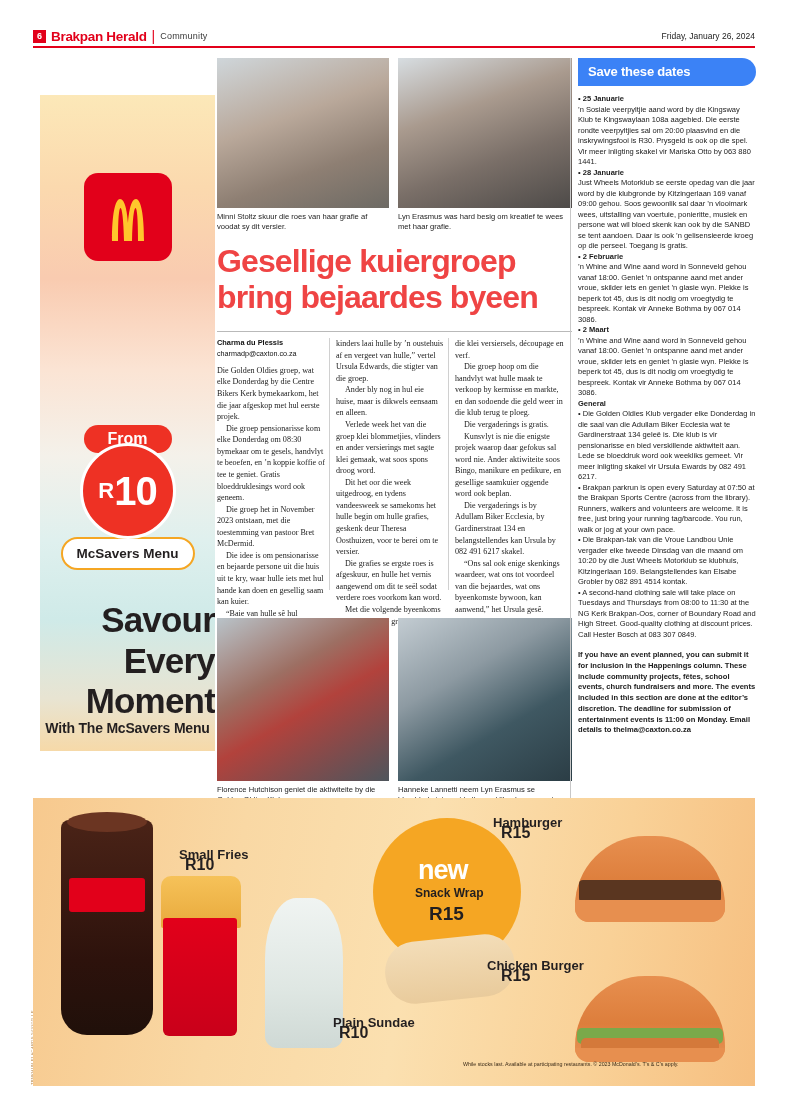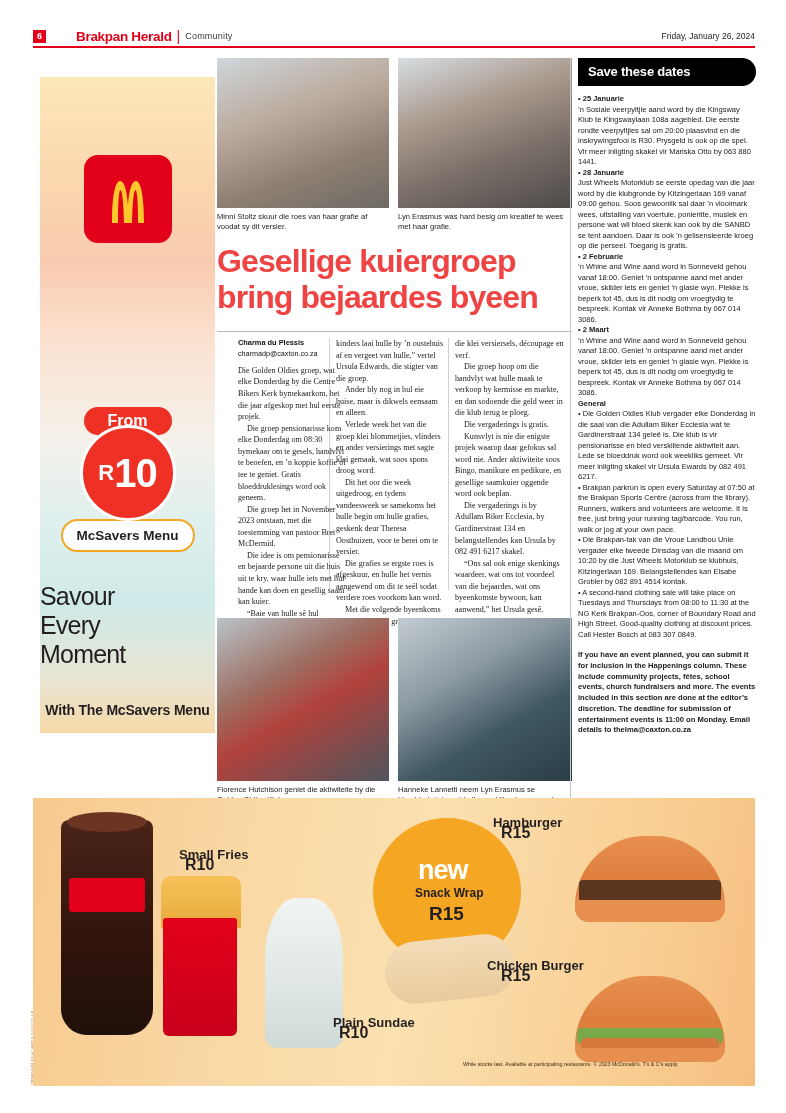--- a/index.html
+++ b/index.html
@@ -16,33 +16,33 @@
     position: absolute; left: 33px; top: 25px; width: 722px; height: 22px;
     display: flex; align-items: center;
   }
   .page-num {
     width: 13px; height: 13px; background: #e2001a; color: #fff;
     font-size: 9px; font-weight: bold; display: flex;
     align-items: center; justify-content: center; margin-right: 5px;
   }
   .paper-name {
     color: #e2001a; font-size: 13.5px; font-weight: bold;
-    letter-spacing: -0.3px; font-family: "Liberation Sans", sans-serif; margin-left: 25px;
+    letter-spacing: -0.3px; font-family: "Liberation Sans", sans-serif;
   }
   .mast-divider { color: #e2001a; font-size: 14px; margin: 0 5px; font-weight: 300; }
   .section-name { color: #3a3a3a; font-size: 9px; letter-spacing: .2px; }
   .mast-date { margin-left: auto; color: #222; font-size: 8.5px; }
   .mast-rule {
     position: absolute; left: 33px; top: 46px; width: 722px; height: 2px;
     background: #e2001a;
   }
 
   
   .ad-left {
-    position: absolute; left: 40px; top: 77px; width: 175px; height: 656px;
+    position: absolute; left: 40px; top: 95px; width: 175px; height: 656px;
     background: linear-gradient(180deg,#fce8b8 0%,#fbd9ae 14%,#f9cbb0 28%,
                 #fbe4d4 42%,#f4f1ea 55%,#dff0ee 68%,#cfeae8 80%,#e8e4d2 92%,#f6d9a8 100%);
     overflow: hidden;
     padding-left: 6px;
   }
   .mcd-logo {
     position: absolute; left: 50%; top: 78px; transform: translateX(-50%);
     width: 88px; height: 88px; background: #e2001a; border-radius: 14px;
     display: flex; align-items: center; justify-content: center;
   }
@@ -61,22 +61,22 @@
   .price-circle .r { color:#fff; font-size: 22px; font-weight: bold; }
   .price-circle .n { color:#fff; font-size: 40px; font-weight: bold; letter-spacing:-1px; }
   .mcsavers-pill {
     position: absolute; left: 50%; top: 442px; transform: translateX(-50%);
     background: #fff; border: 2px solid #f5a623; border-radius: 22px;
     padding: 7px 14px; font-size: 13.5px; font-weight: bold; color: #231f20;
     white-space: nowrap; z-index: 2;
   }
   .ad-slogan {
     position: absolute; left: 0; top: 505px; width: 100%;
-    text-align: left; color: #231f20; font-weight: normal;
-    font-size: 25px; line-height: 1.16; letter-spacing: -0.8px;
+    text-align: right; color: #231f20; font-weight: bold;
+    font-size: 35px; line-height: 1.16; letter-spacing: -0.8px;
   }
   .ad-subslogan {
     position: absolute; left: 0; top: 625px; width: 100%;
     text-align: center; color: #231f20; font-weight: bold; font-size: 14px;
     letter-spacing: -0.2px;
   }
   .coke-label {
     position: absolute; left: 0; top: 676px; width: 100%;
     text-align: center; color: #231f20; font-weight: bold; font-size: 7.5px;
   }
@@ -113,33 +113,33 @@
   
   .col {
     position: absolute; top: 338px; width: 109px;
     font-family: "Liberation Serif", serif;
     font-size: 8.1px; line-height: 1.43; color: #1b1b1b; text-align: left;
   }
   .col p { text-indent: 9px; }
   .col p.first { text-indent: 0; }
   .byline-name { font-family:"Liberation Sans",sans-serif; font-weight:bold; font-size:7.4px; color:#111; }
   .byline-mail { font-family:"Liberation Sans",sans-serif; font-size:7.2px; color:#111; margin-bottom:6px; }
-  .col1 { left: 217px; margin-left: 21px; }
+  .col1 { left: 217px; }
   .col2 { left: 336px; }
   .col3 { left: 455px; }
   .colsep {
     position: absolute; top: 338px; width: 1px; background: #d0d0d0;
   }
 
   
   .sidebar {
     position: absolute; left: 578px; top: 58px; width: 178px; height: 740px;
   }
   .sb-head {
-    background: #000000; color: #fff; border-radius: 0 14px 14px 0;
+    background: #3b82f6; color: #fff; border-radius: 0 14px 14px 0;
     font-size: 13px; font-weight: bold; padding: 6px 10px 7px 10px;
     width: 178px; letter-spacing: -0.2px;
   }
   .sb-body {
     margin-top: 8px; font-size: 7.5px; line-height: 1.40; color: #1b1b1b;
   }
   .sb-body .date { font-weight: bold; }
   .sb-item { margin-bottom: 0; }
   .sb-general { font-weight: bold; }
   .sb-note {

